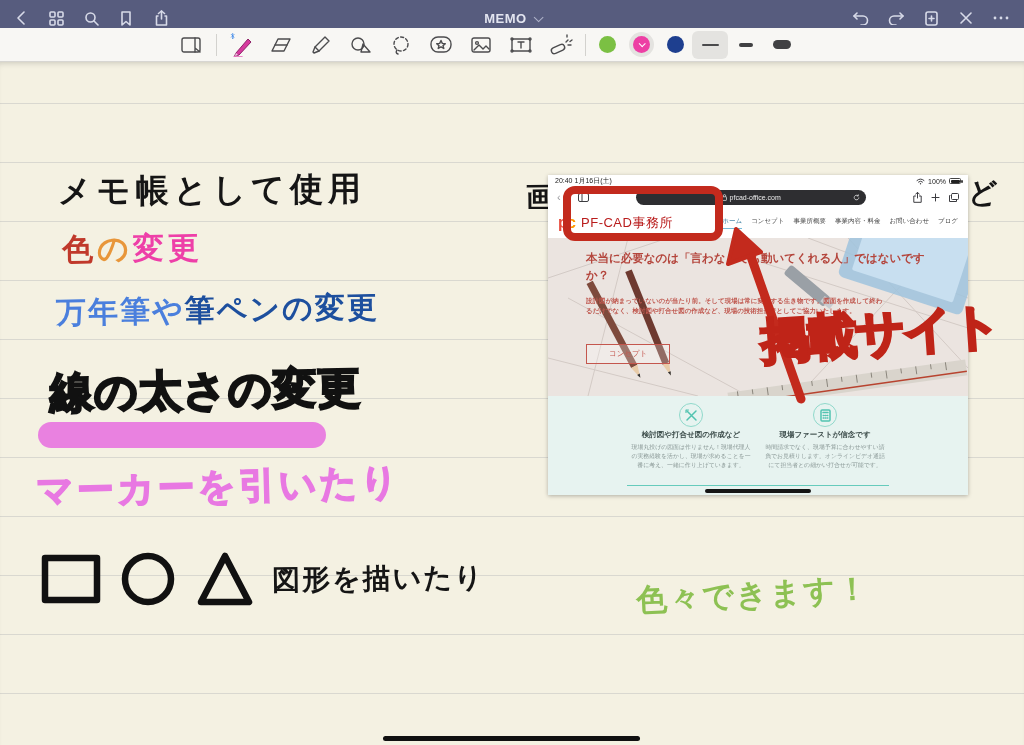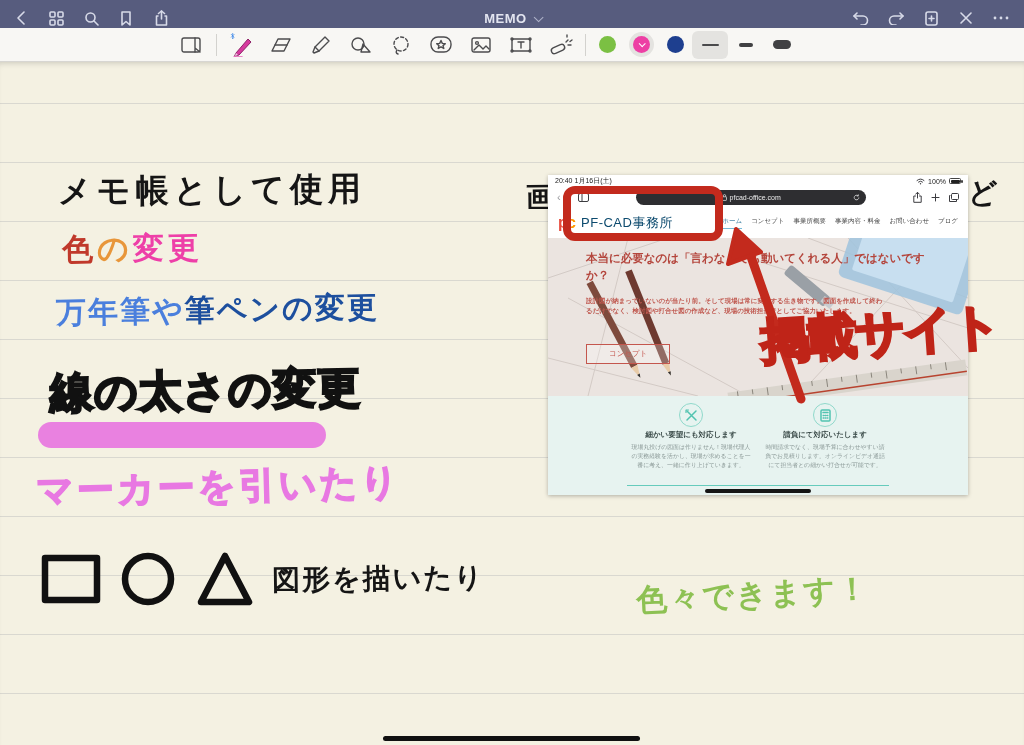--- a/index.html
+++ b/index.html
@@ -70,21 +70,21 @@
   .s-nav { color:#9a9a9e; font-size:11px; line-height:1; }
   .pill { flex:1; max-width:230px; margin:0 auto; height:15px; background:#2e2e31; border-radius:8px;
           display:flex; align-items:center; justify-content:center; gap:3px; color:#ececec; font-size:7px; position:relative; }
   .pill .reload { position:absolute; right:6px; }
   .s-right { display:flex; align-items:center; gap:9px; }
   .shot svg.mini { stroke:#3c3c40; fill:none; stroke-width:1; stroke-linecap:round; stroke-linejoin:round; }
 
   .shot-header { height:30px; display:flex; align-items:center; padding:0 10px; background:#fff; }
   .logo-p { font-weight:bold; font-size:16px; letter-spacing:-3px; margin-right:8px; }
   .logo-p .l1{color:#e84c3d;} .logo-p .l2{color:#43a047;} .logo-p .l3{color:#ff9800;}
-  .site-name { font-size:13px; color:#0c4a6e; letter-spacing:.5px; }
+  .site-name { font-size:13px; color:#b91c1c; letter-spacing:.5px; }
   .shot-nav { margin-left:auto; display:flex; gap:9px; font-size:6.5px; color:#454545; }
   .shot-nav .on { color:#3a7da0; border-bottom:1px solid #77b9d8; padding-bottom:2px; }
 
   .hero { position:relative; height:158px; background:#ebe4e0; overflow:hidden; }
   .hero-deco { position:absolute; inset:0; }
   .hero-head { position:absolute; left:38px; top:12px; width:342px; font-size:11.5px; line-height:1.45;
                color:#b4453c; font-weight:bold; }
   .hero-body { position:absolute; left:38px; top:58px; width:300px; font-size:6.5px; line-height:1.6;
                color:#c05950; font-weight:bold; }
   .hero-btn  { position:absolute; left:38px; top:106px; border:1px solid #c4564d; color:#c4564d;
@@ -409,31 +409,31 @@
   </div>
 
   <div class="features">
     <div class="feat">
       <div class="feat-ic">
           <svg width="13" height="13" viewBox="0 0 13 13">
             <path d="M2 2 L11 11 M11 2 L2 11"></path>
             <path d="M1.2 1 L3.5 1 M1 1.2 L1 3.5" stroke-width="1.2"></path>
           </svg>
         </div>
-      <div class="feat-t">細かい要望にも対応します</div>
+      <div class="feat-t">検討図や打合せ図の作成など</div>
       <div class="feat-b">現場丸投げの図面は作りません！現場代理人の実務経験を活かし、現場が求めることを一番に考え、一緒に作り上げていきます。</div>
     </div>
     <div class="feat">
       <div class="feat-ic">
           <svg width="11" height="13" viewBox="0 0 11 13">
             <rect x="1" y="1" width="9" height="11" rx="1"></rect>
             <path d="M3 3.5 H8 M3.2 6.5 H3.8 M5.2 6.5 H5.8 M7.2 6.5 H7.8 M3.2 9 H3.8 M5.2 9 H5.8 M7.2 9 H7.8"></path>
           </svg>
         </div>
-      <div class="feat-t">請負にて対応いたします</div>
+      <div class="feat-t">現場ファーストが信念です</div>
       <div class="feat-b">時間請求でなく、現場予算に合わせやすい請負でお見積りします。オンラインビデオ通話にて担当者との細かい打合せが可能です。</div>
     </div>
     <div class="feat-hr"></div>
     <div class="shot-homebar"></div>
   </div>
 </div>
 
 <div class="anno">
   <svg width="420" height="320" viewBox="0 0 420 320">
     <g stroke="#c32a1d" fill="none" stroke-linecap="round" stroke-linejoin="round">

